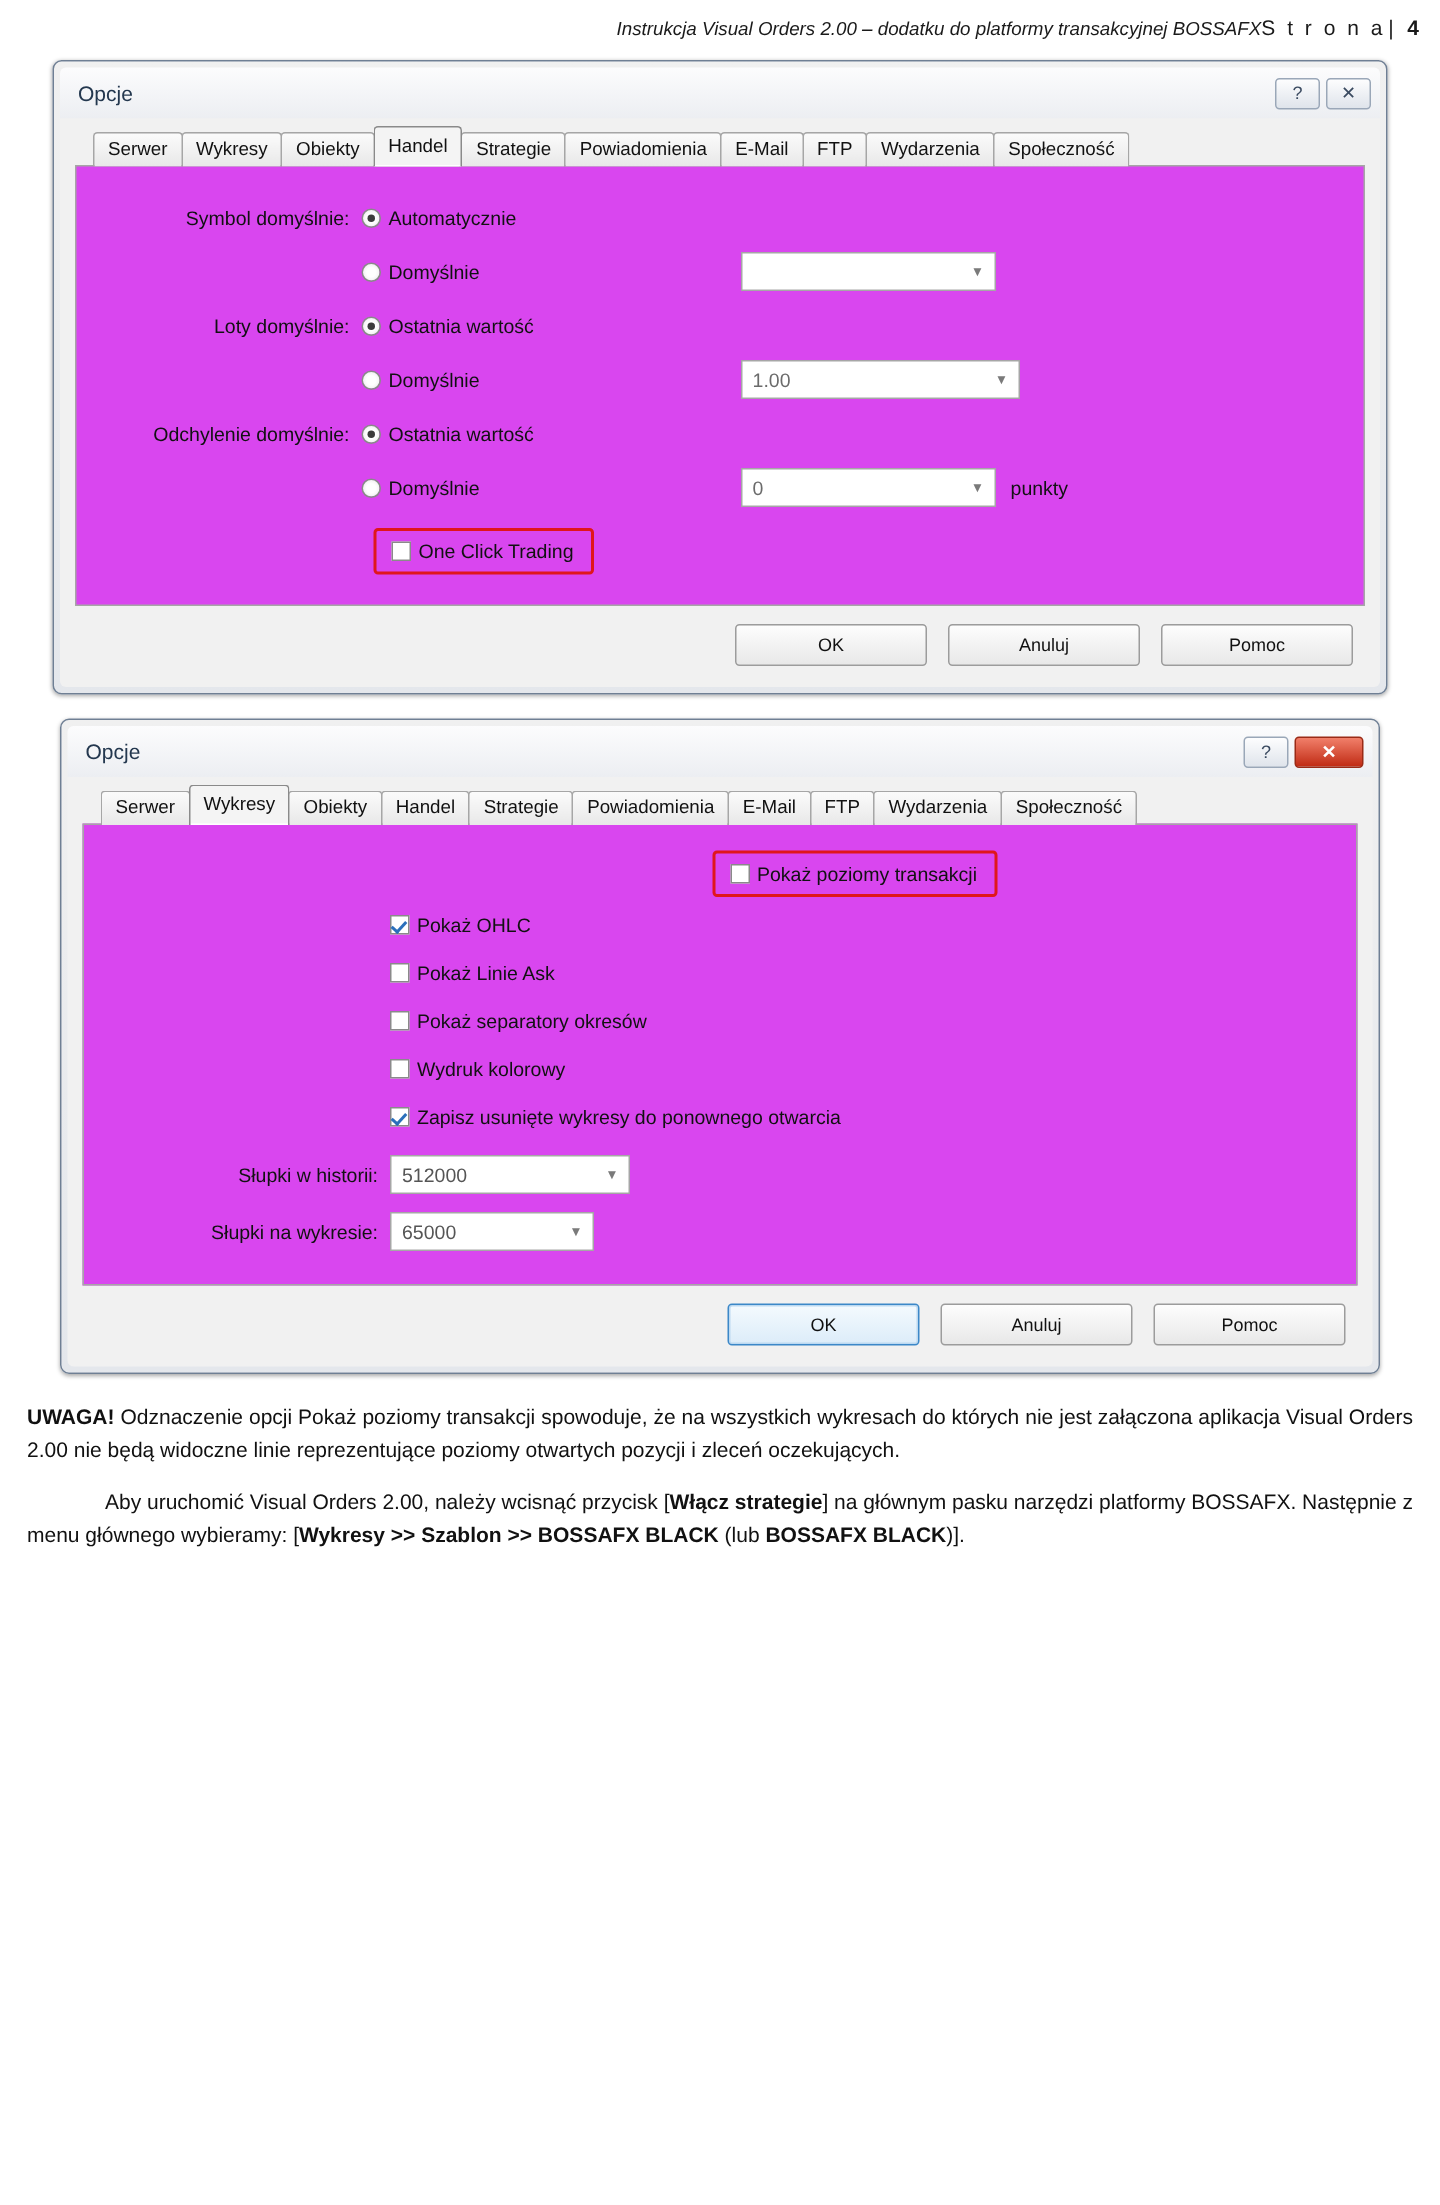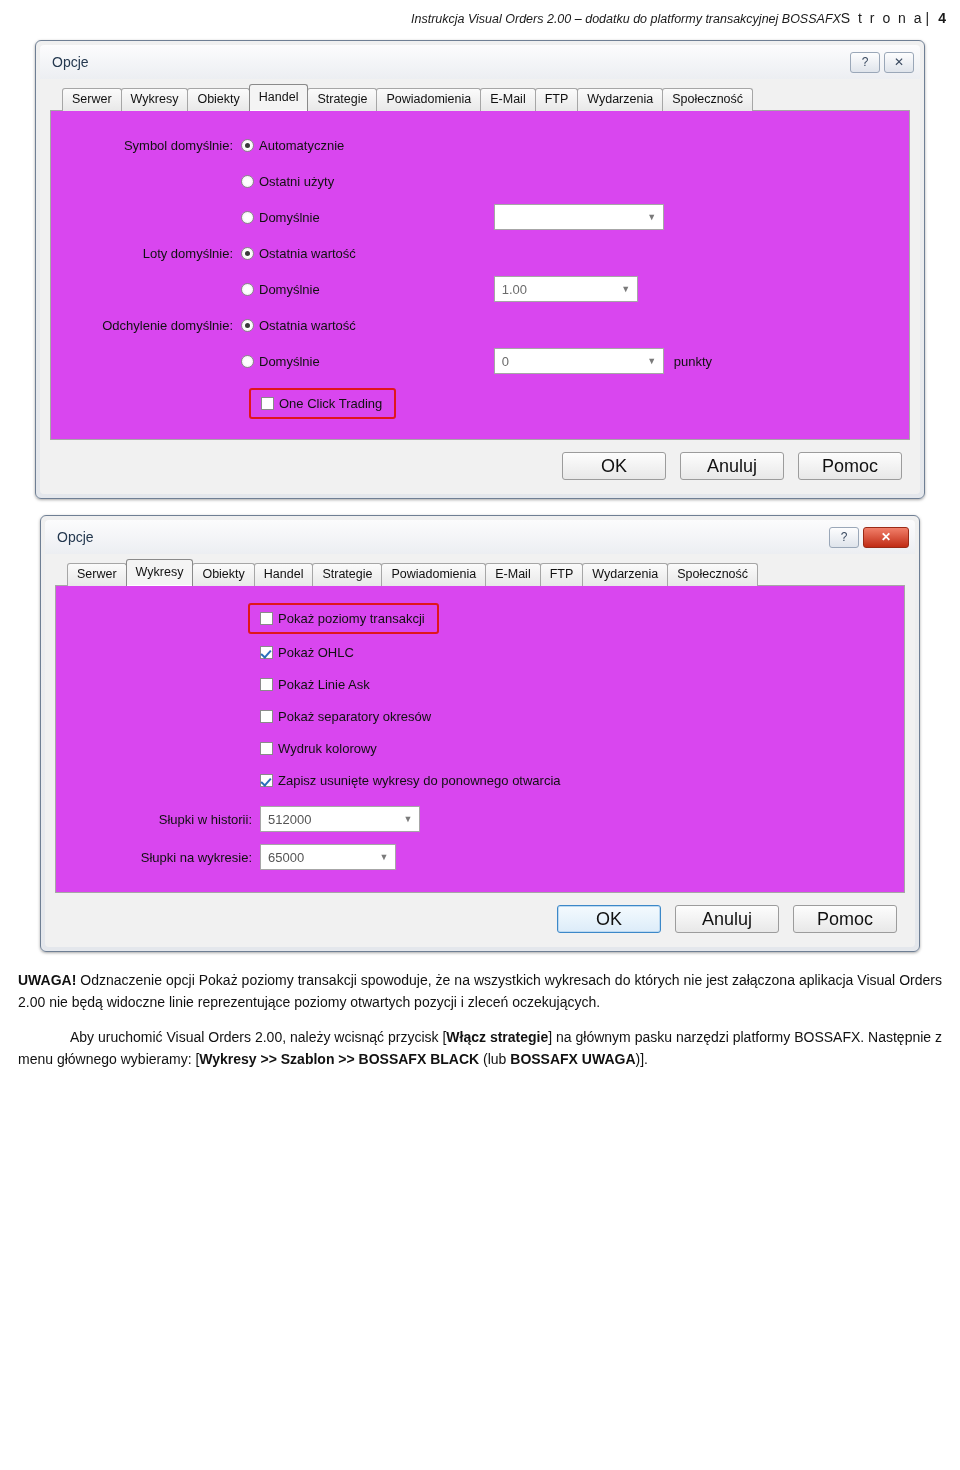--- a/index.html
+++ b/index.html
@@ -209,26 +209,26 @@
     padding: 6px 12px 6px 10px;
   }
 
   .btnrow {
     display: flex;
     justify-content: flex-end;
     gap: 14px;
     padding: 12px 8px 4px 0;
   }
   .btn {
-    width: 104px;
+    width: 128px;
     height: 28px;
     border: 1px solid #9c9c9c;
     border-radius: 3px;
     background: linear-gradient(#fdfdfd, #e8e8e8);
-    font-size: 18px;
+    font-size: 12px;
     display: flex; align-items: center; justify-content: center;
     color: #111;
   }
   .btn.primary {
     border-color: #3c88c8;
     box-shadow: 0 0 0 1px #bcd9f1 inset;
     background: linear-gradient(#f4fafe, #dcecf9);
   }
 
   
@@ -285,42 +285,37 @@
         <div class="panel" style="padding:16px 12px 18px 12px;">
 
           <div class="row">
             <div class="lbl-right w-left">Symbol domyślnie:</div>
             <span class="radio checked"></span>
             <span class="opt-label">Automatycznie</span>
           </div>
           <div class="row">
             <div class="lbl-right w-left"></div>
             <span class="radio"></span>
-            <span class="opt-label">Ostatni użyty</span>
-          </div>
-          <div class="row">
-            <div class="lbl-right w-left"></div>
-            <span class="radio"></span>
             <span class="opt-label">Domyślnie</span>
             <div class="combo" style="width:170px; margin-left:174px;">
               <span></span>
               <span class="arrow">▼</span>
             </div>
           </div>
 
           <div class="row">
             <div class="lbl-right w-left">Loty domyślnie:</div>
             <span class="radio checked"></span>
             <span class="opt-label">Ostatnia wartość</span>
           </div>
           <div class="row">
             <div class="lbl-right w-left"></div>
             <span class="radio"></span>
             <span class="opt-label">Domyślnie</span>
-            <div class="combo filled" style="width:144px; margin-left:174px;">
+            <div class="combo filled" style="width:186px; margin-left:174px;">
               <span>1.00</span>
               <span class="arrow">▼</span>
             </div>
           </div>
 
           <div class="row">
             <div class="lbl-right w-left">Odchylenie domyślnie:</div>
             <span class="radio checked"></span>
             <span class="opt-label">Ostatnia wartość</span>
           </div>
@@ -373,21 +368,21 @@
           <div class="tab">Strategie</div>
           <div class="tab">Powiadomienia</div>
           <div class="tab">E-Mail</div>
           <div class="tab">FTP</div>
           <div class="tab">Wydarzenia</div>
           <div class="tab">Społeczność</div>
         </div>
 
         <div class="panel" style="padding:14px 12px 16px 12px;">
 
-          <div class="row" style="padding-left:180px;">
+          <div class="row" style="padding-left:180px;justify-content:center;">
             <div class="redbox">
               <span class="check"></span>
               <span class="opt-label">Pokaż poziomy transakcji</span>
             </div>
           </div>
 
           <div class="row" style="padding-left:192px; min-height:32px;">
             <span class="check checked"></span>
             <span class="opt-label">Pokaż OHLC</span>
           </div>
@@ -432,16 +427,16 @@
         </div>
       </div>
     </div>
   </div>
 
   <div class="para" style="margin-top:18px;">
     <b>UWAGA!</b><span> Odznaczenie opcji Pokaż poziomy transakcji spowoduje, że na wszystkich wykresach do których nie jest załączona aplikacja Visual Orders 2.00 nie będą widoczne linie reprezentujące poziomy otwartych pozycji i zleceń oczekujących.</span>
   </div>
 
   <div class="para indent" style="margin-top:14px;">
-    <span>Aby uruchomić Visual Orders 2.00, należy wcisnąć przycisk [</span><b>Włącz strategie</b><span>] na głównym pasku narzędzi platformy BOSSAFX. Następnie z menu głównego wybieramy: [</span><b>Wykresy &gt;&gt; Szablon &gt;&gt; BOSSAFX BLACK</b><span> (lub </span><b>BOSSAFX UWAGA</b><span>)].</span>
+    <span>Aby uruchomić Visual Orders 2.00, należy wcisnąć przycisk [</span><b>Włącz strategie</b><span>] na głównym pasku narzędzi platformy BOSSAFX. Następnie z menu głównego wybieramy: [</span><b>Wykresy &gt;&gt; Szablon &gt;&gt; BOSSAFX BLACK</b><span> (lub </span><b>BOSSAFX BLACK</b><span>)].</span>
   </div>
 
 </div>
 
 </body></html>

